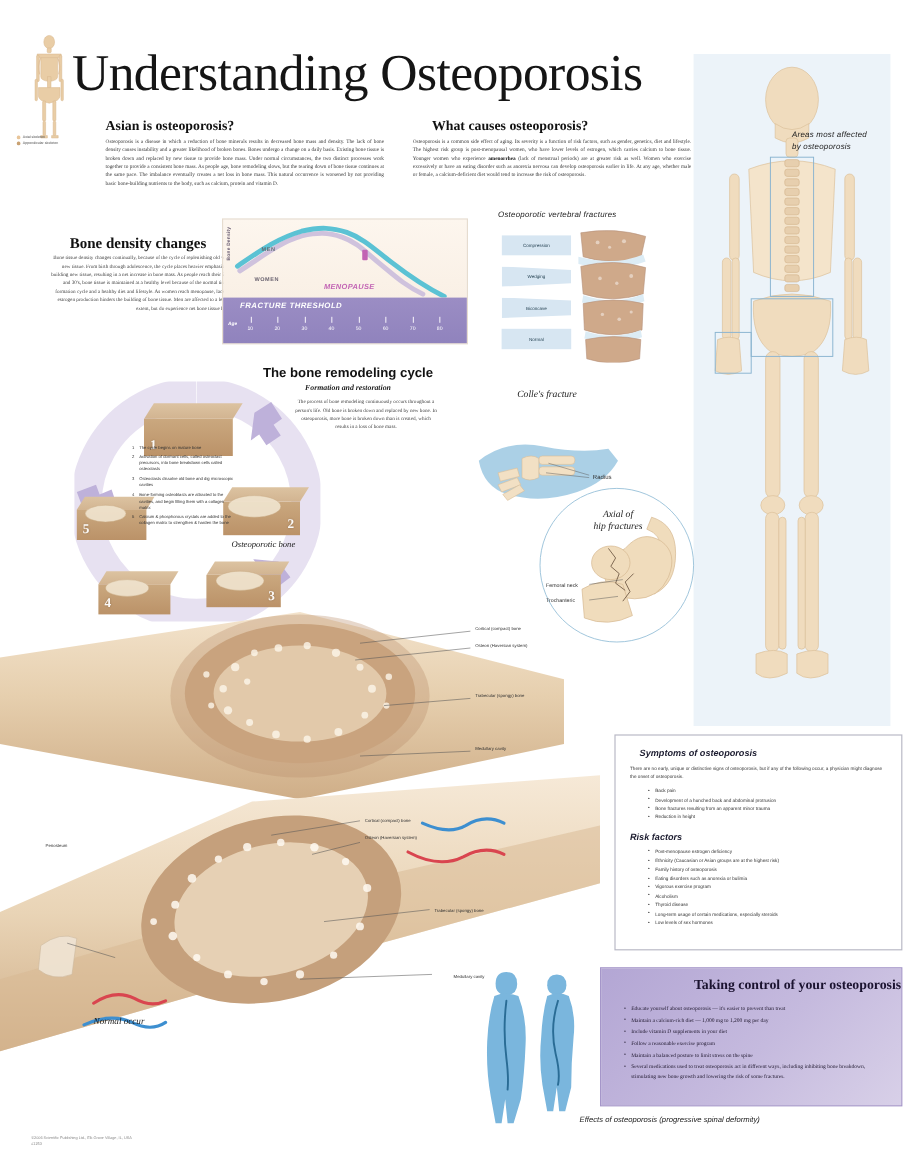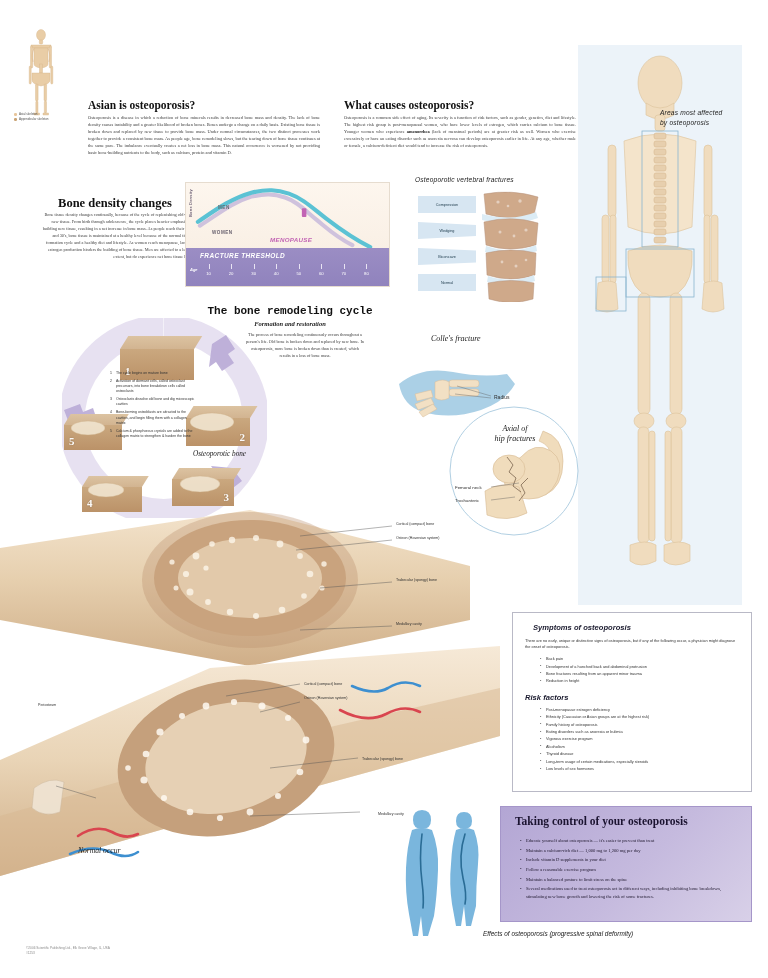--- a/index.html
+++ b/index.html
@@ -91,21 +91,21 @@
   #lab-men   { left:32px; top:22px; color:#5f6b72; }
   #lab-women { left:26px; top:47px; color:#6a6370; }
   #lab-menopause {
     position:absolute; left:84px; top:53px;
     font-size:6.2px; font-style:italic; font-weight:700;
     color:#c264b4; letter-spacing:0.3px;
   }
 
   
   #brc-title { position:absolute; left:200px; top:305px; width:180px; text-align:center;
-     font-family:Liberation Mono, monospace; font-size:11px; font-weight:700; color:#111;}
+     font-family:Liberation Sans, sans-serif; font-size:11px; font-weight:700; color:#111;}
   #brc-sub { position:absolute; left:200px; top:320px; width:180px; text-align:center;
      font-family:"Liberation Serif",serif; font-size:6.5px; font-style:italic;
      font-weight:700; color:#222;}
   #brc-text { position:absolute; left:245px; top:332px; width:120px;
      font-family:"Liberation Serif",serif; font-size:4.3px; line-height:1.6;
      color:#3c3c3c; text-align:center;}
   #brc-steps { position:absolute; left:110px; top:371px; width:86px;
      font-family:"Liberation Sans",sans-serif; font-size:3.5px; line-height:1.5;
      color:#333; }
   #brc-steps li { list-style:none; position:relative; padding-left:6px;
@@ -218,25 +218,26 @@
     <g stroke="#e0c09a" stroke-width="1.1" fill="none" opacity=".9">
       <path d="M24 20 q-3 7 -1 14"></path>
         <path d="M38 20 q3 7 1 14"></path>
     </g>
   </svg>
   <div class="legend-mini">
     <span class="ax">Axial skeleton</span>
     <span class="ap">Appendicular skeleton</span>
   </div>
 
+  <h1 id="main-title">Understanding Osteoporosis</h1>
 
   <div class="abs col-head" style="left:88px; top:99px;">Asian is osteoporosis?</div>
   <div class="abs body-text" style="left:88px; top:115px; width:232px;">Osteoporosis is a disease in which a reduction of bone minerals results in decreased bone mass and density. The lack of bone density causes instability and a greater likelihood of broken bones. Bones undergo a change on a daily basis. Existing bone tissue is broken down and replaced by new tissue to provide bone mass. Under normal circumstances, the two distinct processes work together to provide a consistent bone mass. As people age, bone remodeling slows, but the tearing down of bone tissue continues at the same pace. The imbalance eventually creates a net loss in bone mass. This natural occurrence is worsened by not providing basic bone-building nutrients to the body, such as calcium, protein and vitamin D.</div>
 
-  <div class="abs col-head" style="left:344px; top:99px;">What causes osteoporosis?</div>
+  <div class="abs col-head" style="left:360px; top:99px;">What causes osteoporosis?</div>
   <div class="abs body-text" style="left:344px; top:115px; width:232px;"><span>Osteoporosis is a common side effect of aging. Its severity is a function of risk factors, such as gender, genetics, diet and lifestyle. The highest risk group is post-menopausal women, who have lower levels of estrogen, which carries calcium to bone tissue. Younger women who experience </span><b>amenorrhea</b><span> (lack of menstrual periods) are at greater risk as well. Women who exercise excessively or have an eating disorder such as anorexia nervosa can develop osteoporosis earlier in life. At any age, whether male or female, a calcium-deficient diet would tend to increase the risk of osteoporosis.</span></div>
 
   <div id="bdc-title">Bone density changes</div>
   <div id="bdc-text">Bone tissue density changes continually, because of the cycle of replenishing old with new tissue. From birth through adolescence, the cycle places heavier emphasis on building new tissue, resulting in a net increase in bone mass. As people reach their 20's and 30's, bone tissue is maintained at a healthy level because of the normal tissue formation cycle and a healthy diet and lifestyle. As women reach menopause, lack of estrogen production hinders the building of bone tissue. Men are affected to a lesser extent, but do experience net bone tissue loss.</div>
 
   <div id="density-chart">
     <div class="ylabel">Bone Density</div>
     <div class="chart-plot">
       <svg viewBox="0 0 205 67" preserveAspectRatio="none" style="width:100%;height:100%;display:block;">
 
@@ -417,21 +418,21 @@
         <circle cx="42" cy="11" r="1.7"></circle>
       <circle cx="22" cy="42" r="1.5"></circle>
         <circle cx="36" cy="46" r="1.4"></circle>
         <circle cx="48" cy="40" r="1.6"></circle>
       <circle cx="24" cy="72" r="1.4"></circle>
         <circle cx="38" cy="76" r="1.5"></circle>
         <circle cx="48" cy="70" r="1.3"></circle>
     </g>
   </svg>
 
-  <div class="abs cap-serif" style="left:418px; top:334px;padding-left:13px;">Colle's fracture</div>
+  <div class="abs cap-serif" style="left:418px; top:324px;padding-left:13px;">Colle's fracture</div>
   <svg class="abs" style="left:395px; top:350px; width:160px; height:90px;" viewBox="0 0 160 90">
     <path d="M4 34 q22 -18 54 -12 q30 6 54 2 l8 10 q-10 18 -34 26 q-30 10 -58 2 q-20 -6 -24 -28z" fill="#9cc8e2" opacity=".85"></path>
     <g fill="#f2e0c4" stroke="#d9bd98" stroke-width=".5">
       <rect x="54" y="30" width="30" height="7" rx="3"></rect>
       <rect x="54" y="39" width="30" height="7" rx="3"></rect>
       <path d="M40 32 q8 -4 14 0 l0 16 q-8 4 -14 0z"></path>
       <path d="M36 40 l-16 4 l2 7 l16 -4z"></path>
       <path d="M36 48 l-16 6 l3 6 l16 -6z"></path>
       <path d="M38 54 l-14 8 l4 5 l14 -8z"></path>
     </g>
@@ -604,21 +605,21 @@
       <path d="M68 12 q8 0 8 9 q0 8 -8 8 q-8 0 -8 -8 q0 -9 8 -9z"></path>
       <path d="M60 30 q9 -4 18 0 q6 16 4 34 q-2 22 -2 42 l-5 20 h-5 l-2 -20 l-3 20 h-5 l-4 -22 q-3 -20 -1 -40 q1 -20 5 -34z"></path>
     </g>
     <g fill="none" stroke="#2a6c95" stroke-width="1.6" stroke-linecap="round">
       <path d="M26 34 q-3 24 0 48 q2 16 1 26"></path>
       <path d="M69 34 q-7 22 -2 44 q4 16 2 26"></path>
     </g>
   </svg>
 
   <div id="control-box">
-    <div id="control-title" style="margin:8px 0 10px 14px;">Taking control of your osteoporosis</div>
+    <div id="control-title" style="margin:8px 0 10px 14px;text-align:right;">Taking control of your osteoporosis</div>
     <ul class="ctrl-bul" id="control-list" style="margin:5px 14px 0 18px;">
         <li>Educate yourself about osteoporosis — it's easier to prevent than treat</li>
         <li>Maintain a calcium-rich diet — 1,000 mg to 1,200 mg per day</li>
         <li>Include vitamin D supplements in your diet</li>
         <li>Follow a reasonable exercise program</li>
         <li>Maintain a balanced posture to limit stress on the spine</li>
         <li>Several medications used to treat osteoporosis act in different ways, including inhibiting bone breakdown, stimulating new bone growth and lowering the risk of some fractures.</li>
       </ul>
   </div>
 

